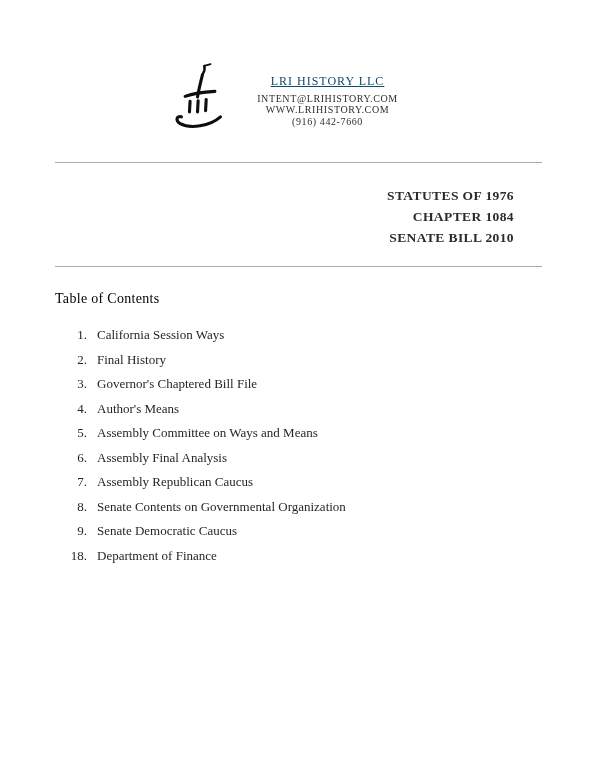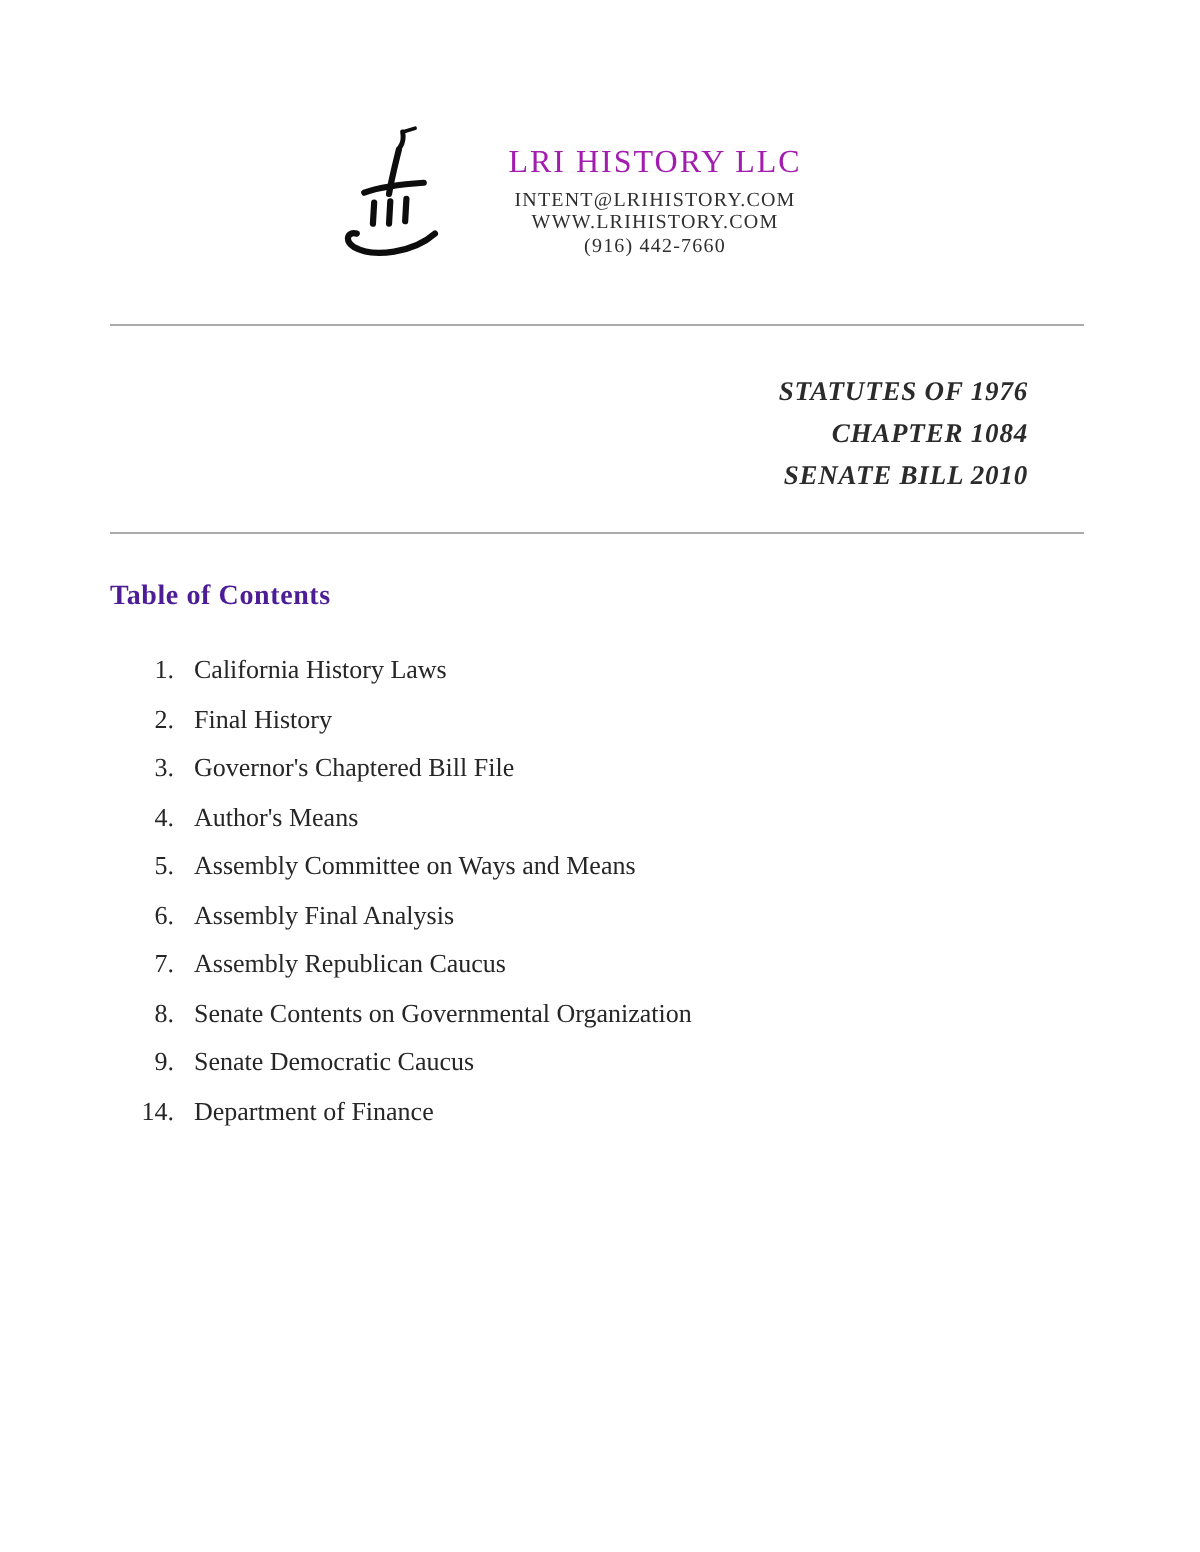--- a/index.html
+++ b/index.html
@@ -33,24 +33,25 @@
   .logo {
     width: 62px;
     height: 78px;
     flex: 0 0 auto;
   }
   .letterhead-text {
     text-align: center;
     line-height: 1.15;
   }
   .company-name {
-    font-size: 16px;
+    font-size: 12px;
     letter-spacing: 1px;
-    color: #a21caf;
+    color: #0c4a6e;
     margin-bottom: 4px;
+    text-decoration: underline;
   }
   .contact-line {
     font-size: 10px;
     letter-spacing: 0.6px;
     color: #2e2e2e;
     line-height: 11.5px;
   }
 
   
   .rule {
@@ -67,30 +68,29 @@
     padding-right: 28px;
     margin-top: 22px;
     margin-bottom: 18px;
   }
   .reference div {
     font-weight: bold;
     font-size: 13.5px;
     letter-spacing: 0.4px;
     line-height: 21px;
     color: #2b2b2b;
-    font-style: italic;
   }
 
   
   .toc-title {
-    font-weight: bold;
+    font-weight: normal;
     font-size: 14px;
     letter-spacing: 0.3px;
     margin-top: 24px;
-    color: #4c1d95;
+    color: #000000;
   }
   .toc-list {
     list-style: none;
     margin: 16px 0 0 0;
     padding: 0;
   }
   .toc-list li {
     display: flex;
     align-items: baseline;
     line-height: 24.5px;
@@ -144,21 +144,21 @@
     <div>CHAPTER  1084</div>
     <div>SENATE BILL 2010</div>
   </div>
 
   <hr class="rule rule-2">
 
   <div class="toc-title">Table of Contents</div>
   <ol class="toc-list">
       <li>
         <span class="toc-num">1.</span>
-        <span>California History Laws</span>
+        <span>California Session Ways</span>
       </li>
       <li>
         <span class="toc-num">2.</span>
         <span>Final History</span>
       </li>
       <li>
         <span class="toc-num">3.</span>
         <span>Governor's Chaptered Bill File</span>
       </li>
       <li>
@@ -179,18 +179,18 @@
       </li>
       <li>
         <span class="toc-num">8.</span>
         <span>Senate Contents on Governmental Organization</span>
       </li>
       <li>
         <span class="toc-num">9.</span>
         <span>Senate Democratic Caucus</span>
       </li>
       <li>
-        <span class="toc-num">14.</span>
+        <span class="toc-num">18.</span>
         <span>Department of Finance</span>
       </li>
     </ol>
 
 </div>
 
 </body></html>

